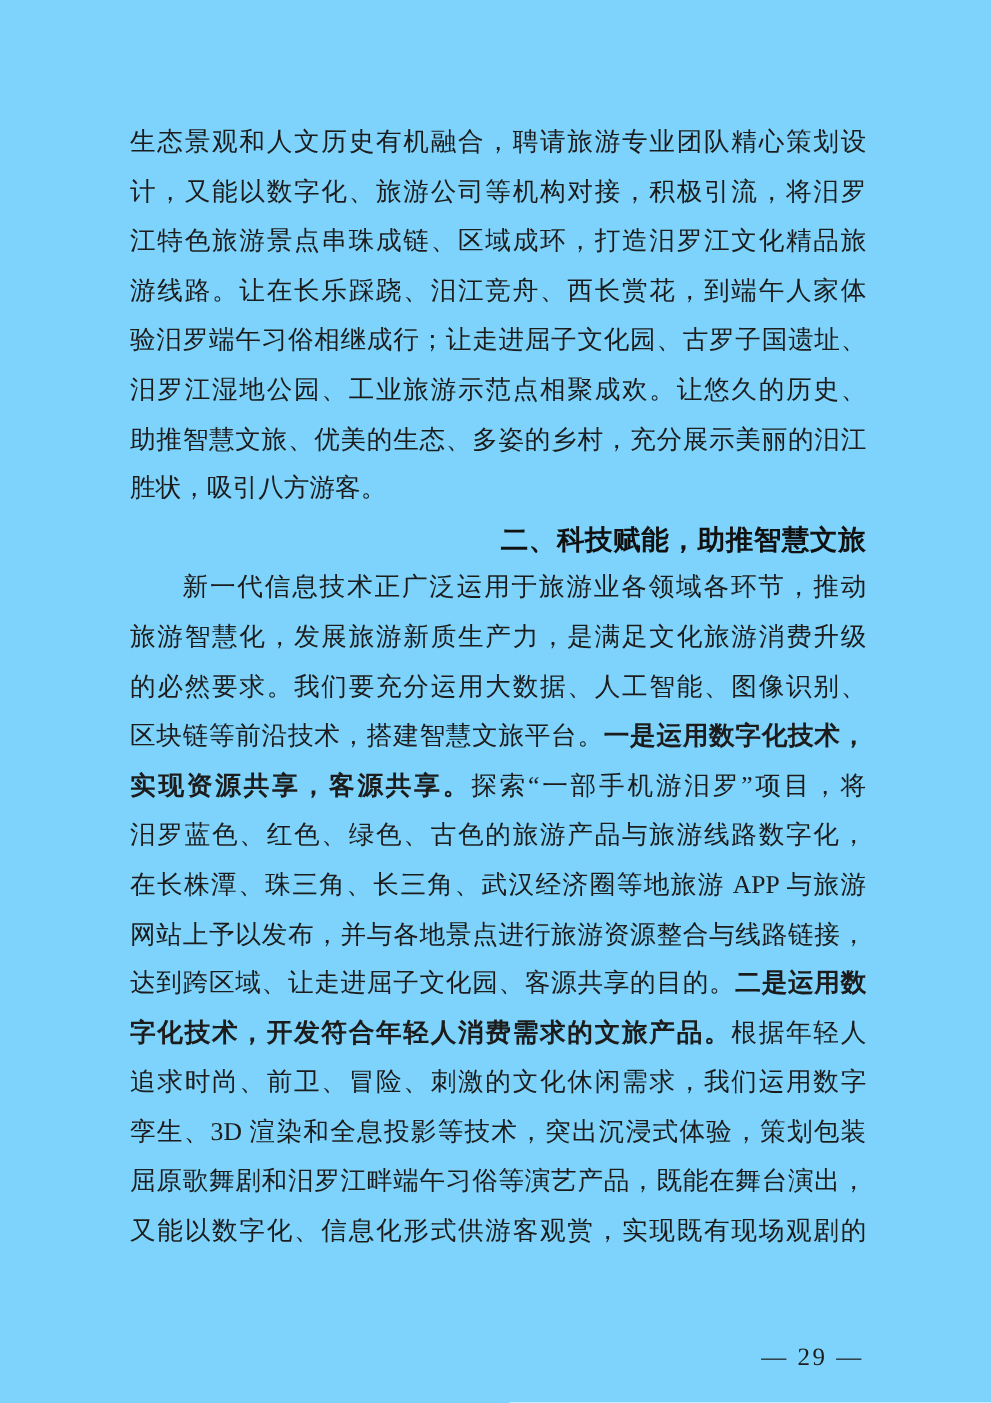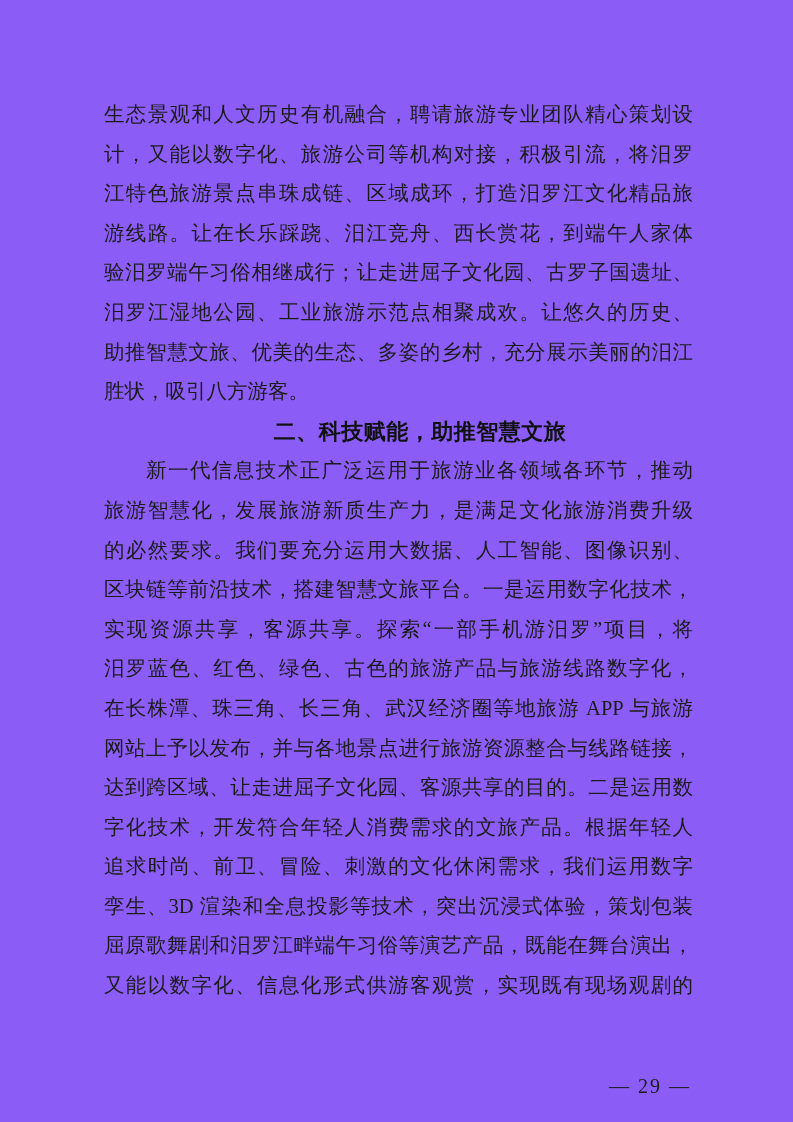--- a/index.html
+++ b/index.html
@@ -4,21 +4,21 @@
 <style>
   html, body {
     margin: 0;
     padding: 0;
     background: #ffffff;
   }
   .page {
     position: relative;
     width: 793px;
     height: 1122px;
-    background: #8b5cf6;
+    background: #7dd3fc;
     overflow: hidden;
     font-family: "Liberation Serif", serif;
   }
   .textarea {
     position: absolute;
     left: 104px;
     top: 95px;
     width: 589px;
   }
   .line {
@@ -33,31 +33,31 @@
     overflow: hidden;
   }
   .line.no-justify {
     text-align: left;
     text-align-last: left;
   }
   .line.indent {
     text-indent: 42px;
   }
   .line b {
-    font-weight: normal;
+    font-weight: bold;
   }
   .heading-line {
     font-family: Liberation Serif, serif;
     font-weight: bold;
     font-size: 22px;
     line-height: 39.6px;
     height: 39.6px;
     color: #111111;
     padding-left: 43px;
-    text-align: center;
+    text-align: right;
     letter-spacing: 0.5px;
     overflow: hidden;
   }
   .page-number {
     position: absolute;
     top: 1036px;
     right: 102px;
     font-family: "Liberation Serif", serif;
     font-size: 20px;
     color: #1c1c1c;

